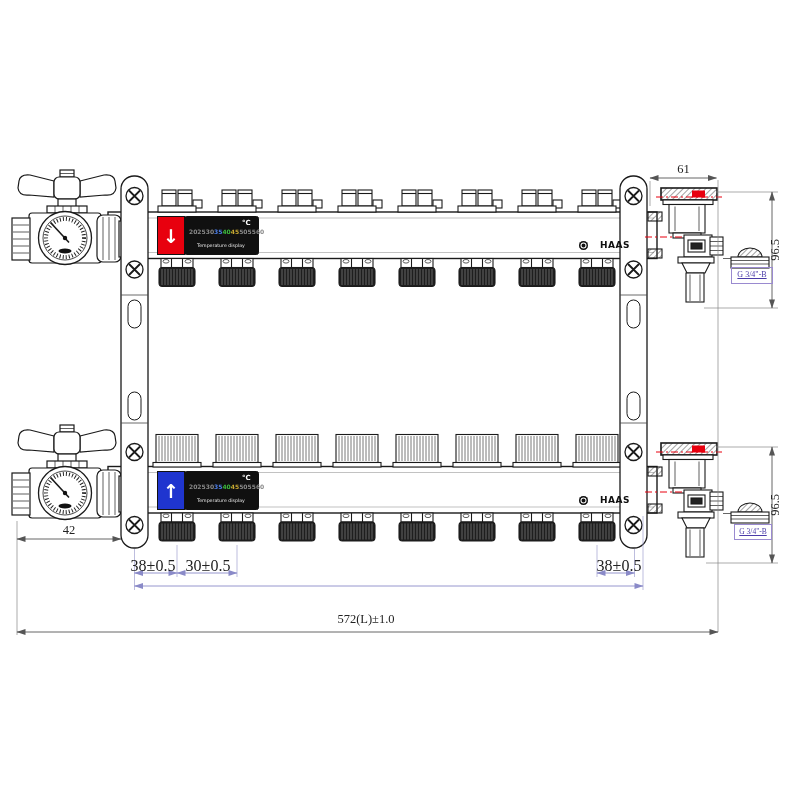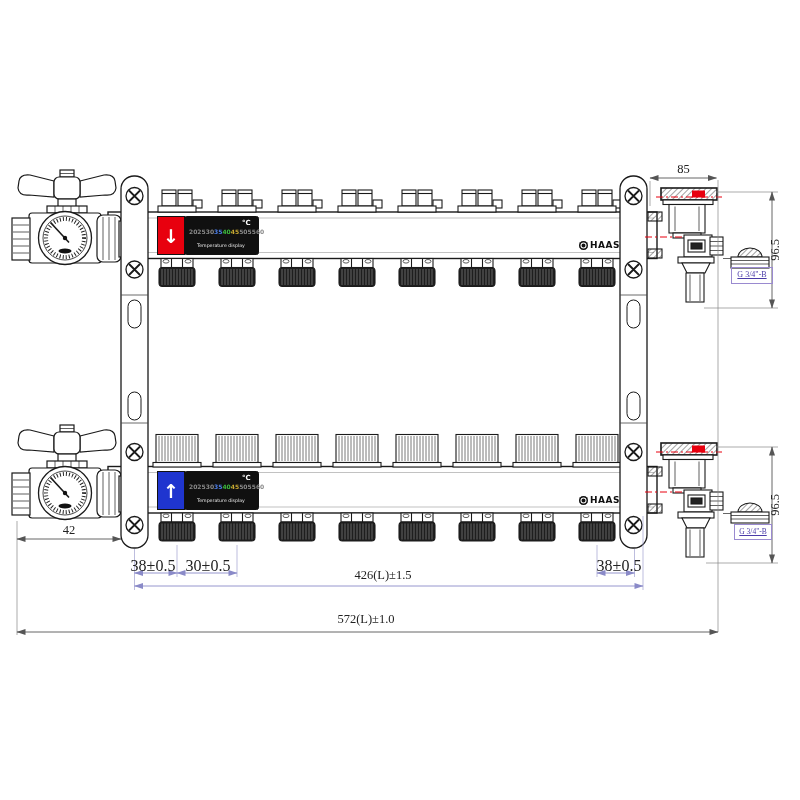--- a/index.html
+++ b/index.html
@@ -12,21 +12,21 @@
   .g34{position:absolute;border:1px solid #9a8ad0;color:#4a3aa8;font-size:8px;line-height:13px;
        text-align:center;text-decoration:underline;white-space:nowrap;}
   .disp-arrow{position:absolute;width:27px;height:38px;display:flex;align-items:center;justify-content:center;
        color:#fff;font-size:19px;font-weight:bold;font-family:"DejaVu Sans",sans-serif;}
   .disp-unit{position:absolute;color:#fff;font-size:7px;font-weight:bold;font-family:"DejaVu Sans",sans-serif;}
   .disp-scale{position:absolute;width:66px;display:flex;justify-content:space-between;
        font-family:"DejaVu Sans",sans-serif;font-size:6px;font-weight:bold;}
   .disp-cap{position:absolute;width:74px;text-align:center;color:#e8e8e8;font-size:6px;
        font-family:"DejaVu Sans",sans-serif;transform:scale(0.78);transform-origin:center;}
   .s-gray{color:#8a8a8a}.s-blue{color:#4d7fe8}.s-green{color:#3dbb3d}.s-yellow{color:#c8a832}
-  .logo{position:absolute;display:flex;align-items:center;gap:2px;height:12px;}
+  .logo{position:absolute;display:flex;align-items:center;gap:12px;height:12px;}
   .logo .dot{width:9px;height:9px;border-radius:50%;background:#111;box-shadow:inset 0 0 0 1.5px #111, inset 0 0 0 2.5px #fff;}
   .logo .word{font-family:"DejaVu Sans",sans-serif;font-size:9px;font-weight:bold;letter-spacing:.5px;color:#111;}
 </style>
 </head>
 <body>
 
 <div class="canvas">
 
 <svg width="800" height="800" viewBox="0 0 800 800">
   <defs>
@@ -295,25 +295,24 @@
 
 <div class="logo" style="left:579px;top:239px">
   <span class="dot"></span>
   <span class="word">HAAS</span>
 </div>
 <div class="logo" style="left:579px;top:494px">
   <span class="dot"></span>
   <span class="word">HAAS</span>
 </div>
 
-<div class="txt" style="left:650px;top:163px;width:67px">85</div>
+<div class="txt" style="left:650px;top:163px;width:67px">61</div>
 <div class="txt rot" style="left:759px;top:243px;width:34px">96.5</div>
 <div class="txt rot" style="left:759px;top:498px;width:34px">96.5</div>
 <div class="g34" style="left:731px;top:267px;width:40px;height:15px">G 3/4"-B</div>
 <div class="g34" style="left:734px;top:524px;width:36px;height:14px;font-size:7.5px">G 3/4"-B</div>
 <div class="txt" style="left:39px;top:524px;width:60px">42</div>
 <div class="txt small" style="left:125px;top:557px;width:56px">38±0.5</div>
 <div class="txt small" style="left:179px;top:557px;width:58px">30±0.5</div>
 <div class="txt small" style="left:591px;top:557px;width:56px">38±0.5</div>
-<div class="txt" style="left:283px;top:569px;width:200px">426(L)±1.5</div>
 <div class="txt" style="left:266px;top:613px;width:200px">572(L)±1.0</div>
 
 </div>
 
 </body></html>

